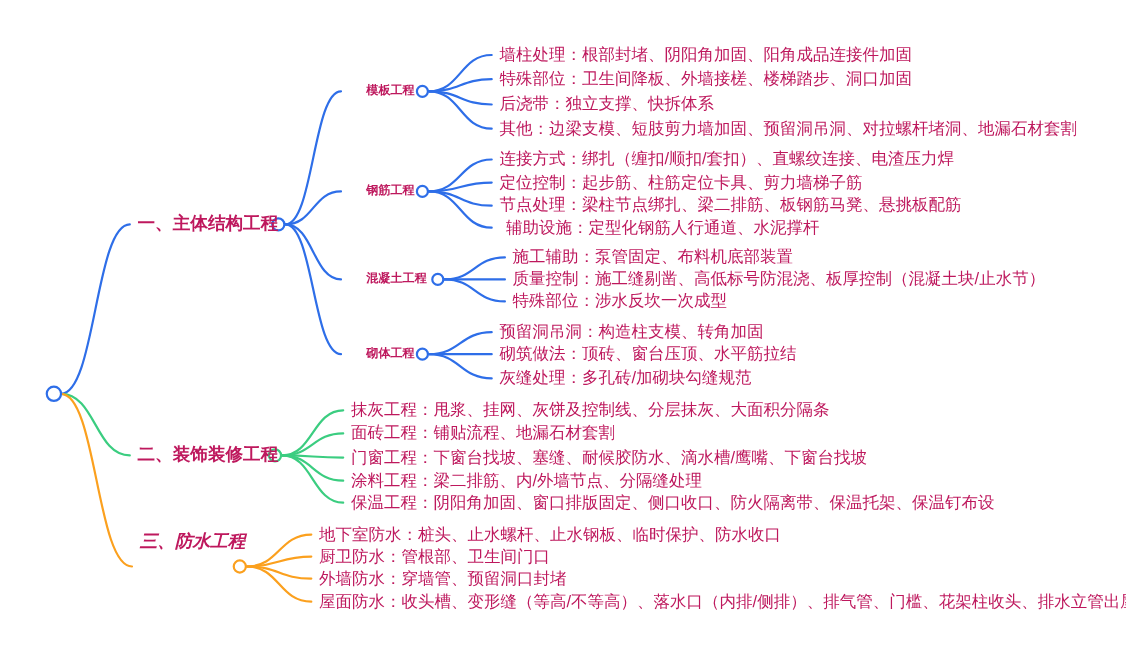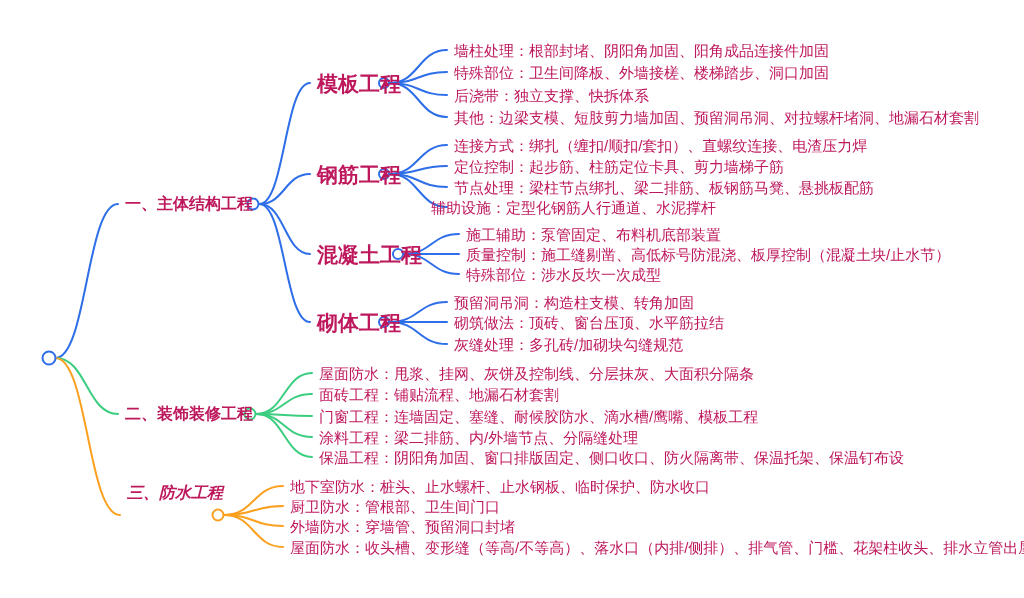--- a/index.html
+++ b/index.html
@@ -6,21 +6,21 @@
   .canvas{
     position:relative;width:1024px;height:598px;background:#ffffff;
     font-family:"Liberation Sans","DejaVu Sans",sans-serif;overflow:hidden;
   }
   #links{position:absolute;left:0;top:0;width:1024px;height:598px;}
   .node-label{
     position:absolute;transform:translateY(-50%);white-space:nowrap;
     color:#be185d;line-height:1;cursor:default;
   }
   .main-label{font-size:16px;font-weight:600;}
-  .sub-label{font-size:21px;font-weight:600;}
+  .sub-label{font-size:11px;font-weight:600;margin-left:16px;}
   .leaf-label{font-size:15px;font-weight:400;}
 </style>
 </head>
 <body>
 
 <div class="canvas">
   <svg id="links" viewBox="0 0 1024 598" xmlns="http://www.w3.org/2000/svg">
       <path d="M 55.5 358 C 86.75 358, 86.75 204, 118 204" fill="none" stroke="#2e6ee8" stroke-width="2" stroke-linecap="round"></path>
       <path d="M 259.5 204 C 284.75 204, 284.75 83, 310 83" fill="none" stroke="#2e6ee8" stroke-width="2" stroke-linecap="round"></path>
       <path d="M 390 83 C 418.5 83, 418.5 50, 447 50" fill="none" stroke="#2e6ee8" stroke-width="2" stroke-linecap="round"></path>
@@ -63,34 +63,34 @@
   <div id="nodes">
       <div class="node-label main-label" style="left: 125px; top: 204px;">一、主体结构工程</div>
       <div class="node-label sub-label" style="left: 317px; top: 83px;">模板工程</div>
       <div class="node-label leaf-label" style="left: 454px; top: 50px;">墙柱处理：根部封堵、阴阳角加固、阳角成品连接件加固</div>
       <div class="node-label leaf-label" style="left: 454px; top: 72px;">特殊部位：卫生间降板、外墙接槎、楼梯踏步、洞口加固</div>
       <div class="node-label leaf-label" style="left: 454px; top: 95px;">后浇带：独立支撑、快拆体系</div>
       <div class="node-label leaf-label" style="left: 454px; top: 117px;">其他：边梁支模、短肢剪力墙加固、预留洞吊洞、对拉螺杆堵洞、地漏石材套割</div>
       <div class="node-label sub-label" style="left: 317px; top: 174px;">钢筋工程</div>
       <div class="node-label leaf-label" style="left: 454px; top: 145px;">连接方式：绑扎（缠扣/顺扣/套扣）、直螺纹连接、电渣压力焊</div>
       <div class="node-label leaf-label" style="left: 454px; top: 166px;">定位控制：起步筋、柱筋定位卡具、剪力墙梯子筋</div>
-      <div class="node-label leaf-label" style="left: 454px; top: 187px;">节点处理：梁柱节点绑扎、梁二排筋、板钢筋马凳、悬挑板配筋</div>
-      <div class="node-label leaf-label" style="left: 431px; top: 207px; text-align: right;">辅助设施：定型化钢筋人行通道、水泥撑杆</div>
+      <div class="node-label leaf-label" style="left: 454px; top: 187px; font-family: Liberation Serif, serif;">节点处理：梁柱节点绑扎、梁二排筋、板钢筋马凳、悬挑板配筋</div>
+      <div class="node-label leaf-label" style="left: 460px; top: 207px; text-align: right;">辅助设施：定型化钢筋人行通道、水泥撑杆</div>
       <div class="node-label sub-label" style="left: 317px; top: 254px;">混凝土工程</div>
       <div class="node-label leaf-label" style="left: 466px; top: 234px;">施工辅助：泵管固定、布料机底部装置</div>
       <div class="node-label leaf-label" style="left: 466px; top: 254px;">质量控制：施工缝剔凿、高低标号防混浇、板厚控制（混凝土块/止水节）</div>
       <div class="node-label leaf-label" style="left: 466px; top: 274px;">特殊部位：涉水反坎一次成型</div>
       <div class="node-label sub-label" style="left: 317px; top: 322px;">砌体工程</div>
       <div class="node-label leaf-label" style="left: 454px; top: 302px;">预留洞吊洞：构造柱支模、转角加固</div>
       <div class="node-label leaf-label" style="left: 454px; top: 322px;">砌筑做法：顶砖、窗台压顶、水平筋拉结</div>
       <div class="node-label leaf-label" style="left: 454px; top: 344px;">灰缝处理：多孔砖/加砌块勾缝规范</div>
       <div class="node-label main-label" style="left: 125px; top: 414px;">二、装饰装修工程</div>
-      <div class="node-label leaf-label" style="left: 319px; top: 373px;">屋面防水：甩浆、挂网、灰饼及控制线、分层抹灰、大面积分隔条</div>
+      <div class="node-label leaf-label" style="left: 319px; top: 373px;">抹灰工程：甩浆、挂网、灰饼及控制线、分层抹灰、大面积分隔条</div>
       <div class="node-label leaf-label" style="left: 319px; top: 394px;">面砖工程：铺贴流程、地漏石材套割</div>
-      <div class="node-label leaf-label" style="left: 319px; top: 416px;">门窗工程：连墙固定、塞缝、耐候胶防水、滴水槽/鹰嘴、模板工程</div>
+      <div class="node-label leaf-label" style="left: 319px; top: 416px;">门窗工程：下窗台找坡、塞缝、耐候胶防水、滴水槽/鹰嘴、下窗台找坡</div>
       <div class="node-label leaf-label" style="left: 319px; top: 437px;">涂料工程：梁二排筋、内/外墙节点、分隔缝处理</div>
       <div class="node-label leaf-label" style="left: 319px; top: 457px;">保温工程：阴阳角加固、窗口排版固定、侧口收口、防火隔离带、保温托架、保温钉布设</div>
       <div class="node-label main-label" style="left: 127px; top: 493px; font-style: italic;">三、防水工程</div>
       <div class="node-label leaf-label" style="left: 290px; top: 486px;">地下室防水：桩头、止水螺杆、止水钢板、临时保护、防水收口</div>
       <div class="node-label leaf-label" style="left: 290px; top: 506px;">厨卫防水：管根部、卫生间门口</div>
       <div class="node-label leaf-label" style="left: 290px; top: 526px;">外墙防水：穿墙管、预留洞口封堵</div>
       <div class="node-label leaf-label" style="left: 290px; top: 547px;">屋面防水：收头槽、变形缝（等高/不等高）、落水口（内排/侧排）、排气管、门槛、花架柱收头、排水立管出屋面</div>
     </div>
 </div>
 

